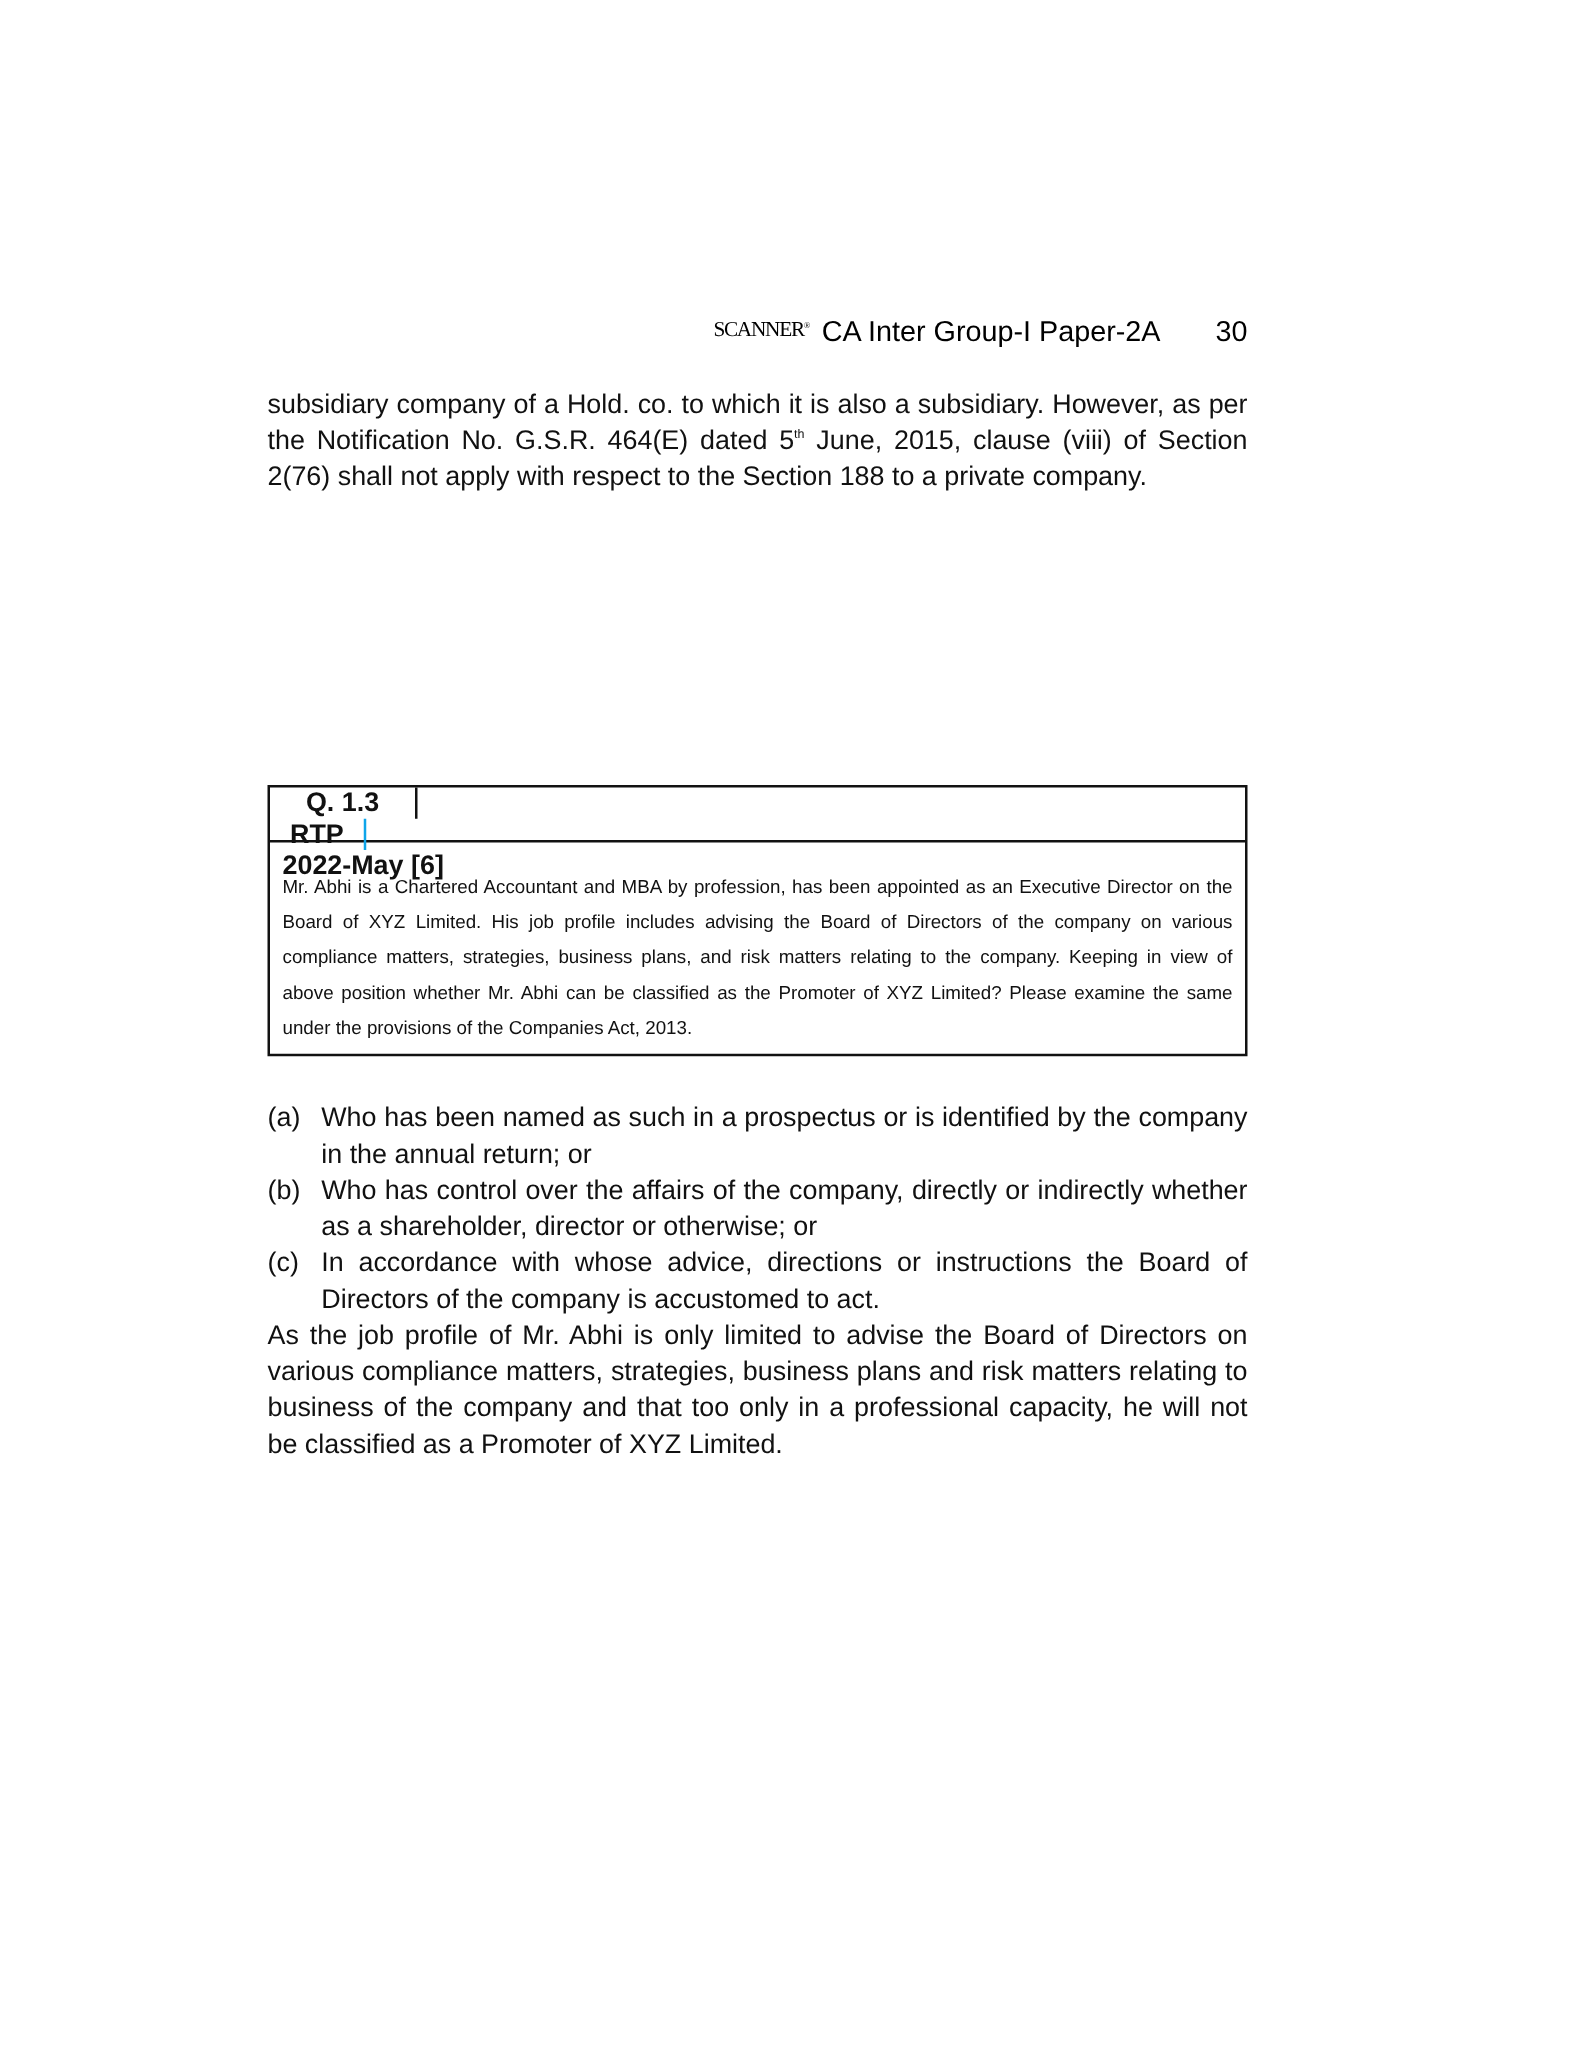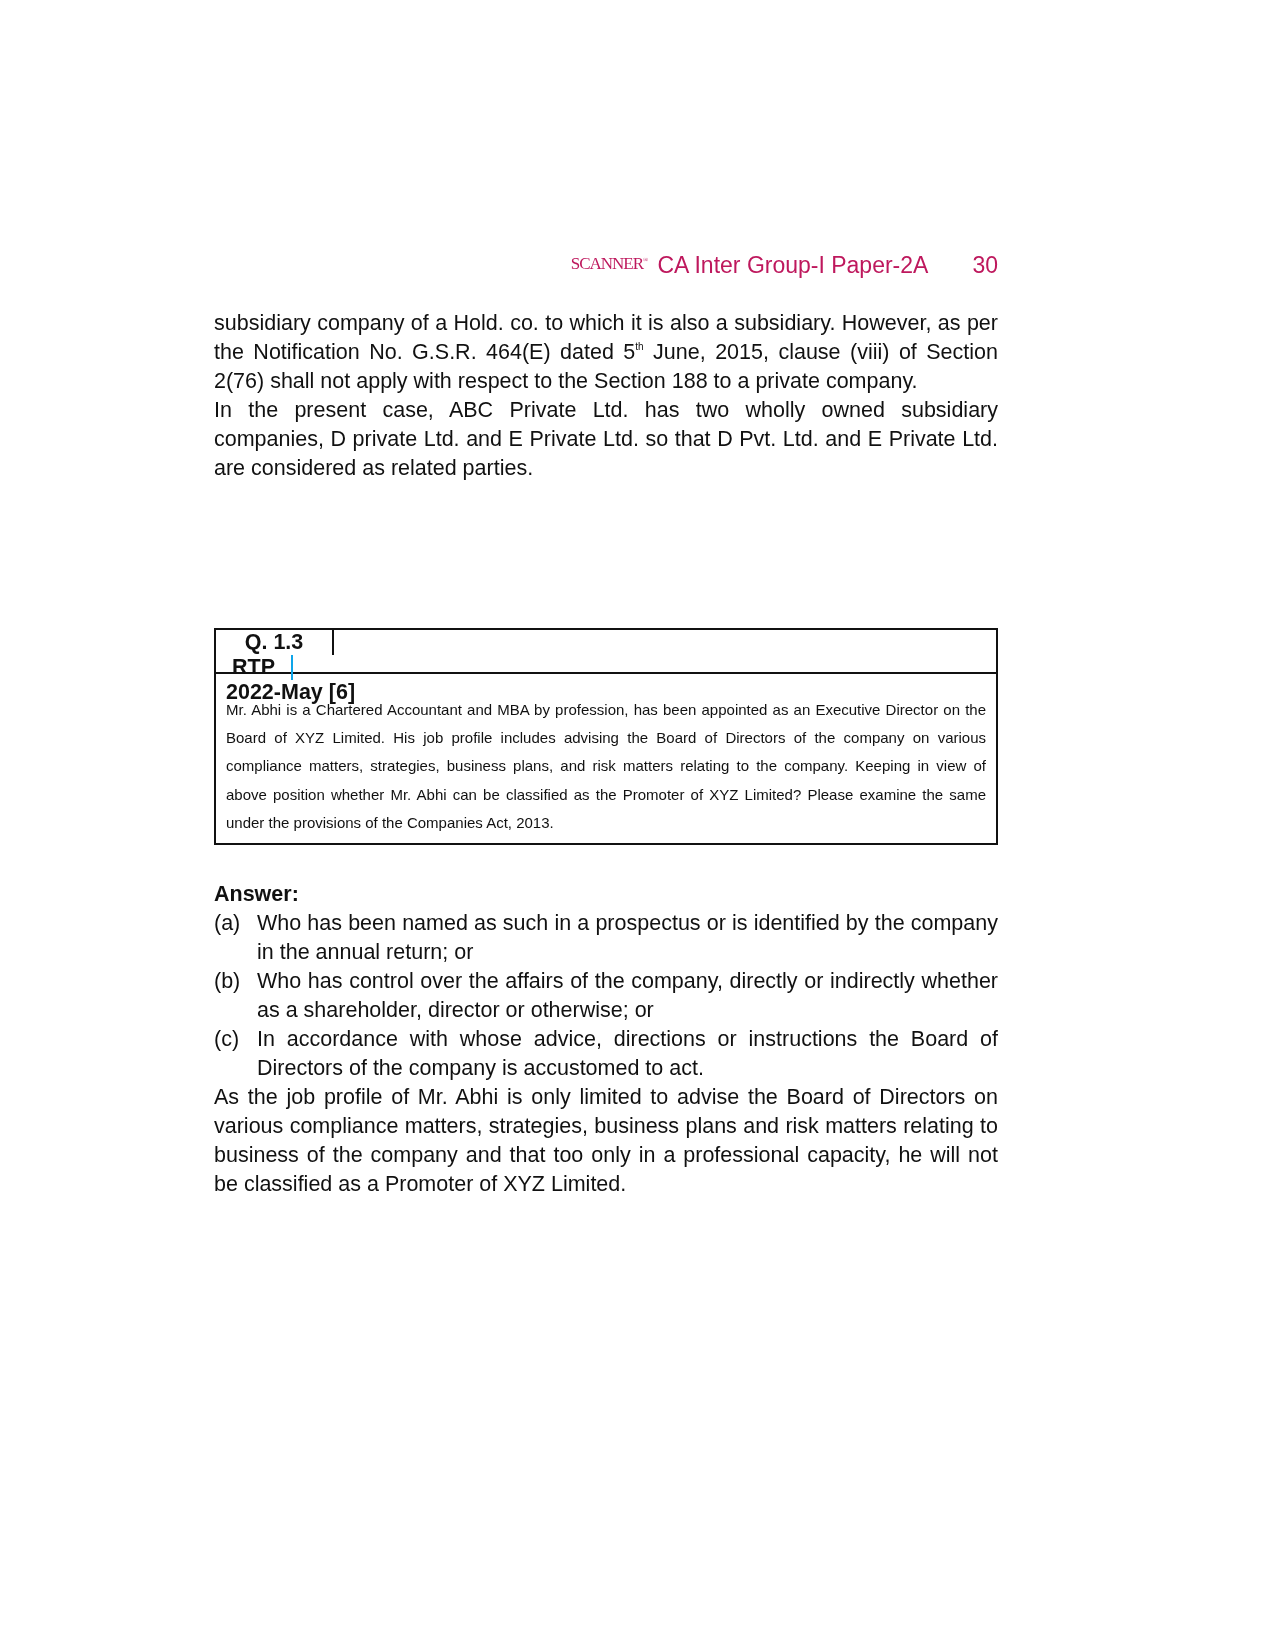--- a/index.html
+++ b/index.html
@@ -1,20 +1,20 @@
 <!DOCTYPE html>
 <html><head>
 <meta charset="utf-8">
 <style>
   html, body { margin: 0; padding: 0; background: #ffffff; }
   body { width: 1275px; height: 1650px; position: relative; overflow: hidden;
          font-family: "Liberation Sans", sans-serif; color: #111; }
   .page { position: absolute; left: 214px; top: 0; width: 784px; }
   .header { position: absolute; top: 252px; right: 0; display: flex; align-items: baseline;
-            font-size: 23px; color: #be185d; }
+            font-size: 23px; color: #000000; }
   .logo { font-family: "Liberation Serif", serif; font-size: 17px; letter-spacing: -1px;
           margin-right: 10px; position: relative; top: -4px; }
   .logo sup { font-size: 7px; }
   .page-num { margin-left: 44px; }
   .text { font-size: 21.5px; line-height: 29px; text-align: justify; margin: 0; }
   .block1 { position: absolute; top: 309px; left: 0; width: 784px; }
   sup.th { font-size: 10px; vertical-align: 9px; line-height: 0; }
   .qbox { position: absolute; top: 628px; left: 0; width: 780px; border: 2px solid #111; }
   .qhead { display: flex; height: 42px; border-bottom: 2px solid #111; font-weight: bold; font-size: 21.5px; flex-direction: column; }
   .qhead div { display: flex; align-items: center; }
@@ -34,34 +34,32 @@
 <div class="page">
 
   <div class="header">
     <span class="logo"><span>SCANNER</span><sup>®</sup></span>
     <span>CA Inter Group-I Paper-2A</span>
     <span class="page-num">30</span>
   </div>
 
   <div class="block1">
     <p class="text"><span>subsidiary company of a Hold. co. to which it is also a subsidiary. However, as per the Notification No. G.S.R. 464(E) dated 5</span><sup class="th">th</sup><span> June, 2015, clause (viii) of Section 2(76) shall not apply with respect to the Section 188 to a private company.</span></p>
-    <p class="text">In the present case, ABC Private Ltd. has two wholly owned subsidiary companies, D private Ltd. and E Private Ltd. so that D Pvt. Ltd. and E Private Ltd. are considered as related parties.</p>
   </div>
 
   <div class="qbox">
     <div class="qhead">
       <div class="qnum">Q. 1.3</div>
       <div class="qsrc">RTP</div>
       <div class="qyear">2022-May [6]</div>
     </div>
     <div class="qbody">Mr. Abhi is a Chartered Accountant and MBA by profession, has been appointed as an Executive Director on the Board of XYZ Limited. His job profile includes advising the Board of Directors of the company on various compliance matters, strategies, business plans, and risk matters relating to the company. Keeping in view of above position whether Mr. Abhi can be classified as the Promoter of XYZ Limited? Please examine the same under the provisions of the Companies Act, 2013.</div>
   </div>
 
   <div class="block2">
-    <p class="ans-label">Answer:</p>
     <div class="item">
       <span class="lbl">(a)</span>
       <span class="txt">Who has been named as such in a prospectus or is identified by the company in the annual return; or</span>
     </div>
     <div class="item">
       <span class="lbl">(b)</span>
       <span class="txt">Who has control over the affairs of the company, directly or indirectly whether as a shareholder, director or otherwise; or</span>
     </div>
     <div class="item">
       <span class="lbl">(c)</span>

